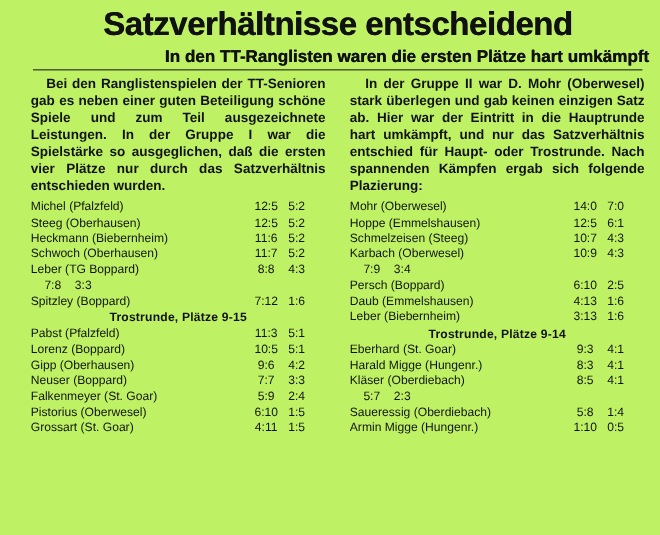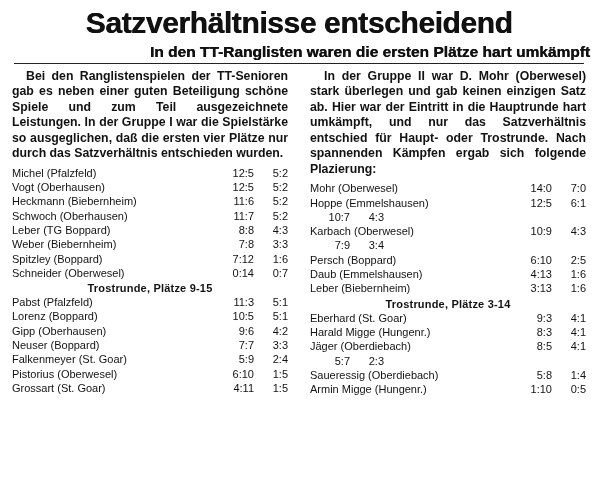--- a/index.html
+++ b/index.html
@@ -11,23 +11,23 @@
     height: 486px;
     background: #d9d7d2;
     font-family: "Liberation Serif", serif;
     color: #121212;
     overflow: hidden;
   }
   .page {
     position: relative;
     width: 600px;
     height: 486px;
-    background: #ffffff;
+    background: #bef264;
     box-sizing: border-box;
-    padding: 6px 10px 0 8px;
+    padding: 6px 10px 0 24px;
   }
   
   .headline {
     text-align: center;
     font-family: "Liberation Sans", sans-serif;
     font-weight: bold;
     font-size: 30px;
     letter-spacing: -0.4px;
     line-height: 1.02;
     color: #111;
@@ -78,25 +78,24 @@
     display: flex;
     align-items: baseline;
     white-space: nowrap;
   }
   .nm {
     flex: 1 1 auto;
     overflow: hidden;
   }
   .s1 {
     flex: 0 0 40px;
-    text-align: right;
+    text-align: center;
   }
   .s2 {
     flex: 0 0 34px;
-    text-align: right;
   }
   .section-title {
     font-family: "Liberation Sans", sans-serif;
     font-weight: bold;
     font-size: 11px;
     text-align: center;
     margin: 2px 0 1px 0;
     letter-spacing: 0.2px;
   }
 </style>
@@ -114,54 +113,48 @@
     <div class="col">
       <p class="lead">Bei den Ranglistenspielen der TT-Senioren gab es neben einer guten Beteiligung schöne Spiele und zum Teil ausgezeichnete Leistungen. In der Gruppe I war die Spielstärke so ausgeglichen, daß die ersten vier Plätze nur durch das Satzverhältnis entschieden wurden.</p>
 
       <div class="results">
         <div class="row">
           <span class="nm">Michel (Pfalzfeld)</span>
           <span class="s1">12:5</span>
           <span class="s2">5:2</span>
         </div>
         <div class="row">
-          <span class="nm">Vogt (Oberhausen)</span>
+          <span class="nm">Steeg (Oberhausen)</span>
           <span class="s1">12:5</span>
           <span class="s2">5:2</span>
         </div>
         <div class="row">
           <span class="nm">Heckmann (Biebernheim)</span>
           <span class="s1">11:6</span>
           <span class="s2">5:2</span>
         </div>
         <div class="row">
           <span class="nm">Schwoch (Oberhausen)</span>
           <span class="s1">11:7</span>
           <span class="s2">5:2</span>
         </div>
         <div class="row">
           <span class="nm">Leber (TG Boppard)</span>
           <span class="s1">8:8</span>
           <span class="s2">4:3</span>
         </div>
         <div class="row">
-          <span class="nm">Weber (Biebernheim)</span>
           <span class="s1">7:8</span>
           <span class="s2">3:3</span>
         </div>
         <div class="row">
           <span class="nm">Spitzley (Boppard)</span>
           <span class="s1">7:12</span>
           <span class="s2">1:6</span>
         </div>
-        <div class="row">
-          <span class="nm">Schneider (Oberwesel)</span>
-          <span class="s1">0:14</span>
-          <span class="s2">0:7</span>
-        </div>
       </div>
 
       <div class="section-title">Trostrunde, Plätze 9-15</div>
 
       <div class="results">
         <div class="row">
           <span class="nm">Pabst (Pfalzfeld)</span>
           <span class="s1">11:3</span>
           <span class="s2">5:1</span>
         </div>
@@ -206,20 +199,21 @@
           <span class="nm">Mohr (Oberwesel)</span>
           <span class="s1">14:0</span>
           <span class="s2">7:0</span>
         </div>
         <div class="row">
           <span class="nm">Hoppe (Emmelshausen)</span>
           <span class="s1">12:5</span>
           <span class="s2">6:1</span>
         </div>
         <div class="row">
+          <span class="nm">Schmelzeisen (Steeg)</span>
           <span class="s1">10:7</span>
           <span class="s2">4:3</span>
         </div>
         <div class="row">
           <span class="nm">Karbach (Oberwesel)</span>
           <span class="s1">10:9</span>
           <span class="s2">4:3</span>
         </div>
         <div class="row">
           <span class="s1">7:9</span>
@@ -235,35 +229,35 @@
           <span class="s1">4:13</span>
           <span class="s2">1:6</span>
         </div>
         <div class="row">
           <span class="nm">Leber (Biebernheim)</span>
           <span class="s1">3:13</span>
           <span class="s2">1:6</span>
         </div>
       </div>
 
-      <div class="section-title">Trostrunde, Plätze 3-14</div>
+      <div class="section-title">Trostrunde, Plätze 9-14</div>
 
       <div class="results">
         <div class="row">
           <span class="nm">Eberhard (St. Goar)</span>
           <span class="s1">9:3</span>
           <span class="s2">4:1</span>
         </div>
         <div class="row">
           <span class="nm">Harald Migge (Hungenr.)</span>
           <span class="s1">8:3</span>
           <span class="s2">4:1</span>
         </div>
         <div class="row">
-          <span class="nm">Jäger (Oberdiebach)</span>
+          <span class="nm">Kläser (Oberdiebach)</span>
           <span class="s1">8:5</span>
           <span class="s2">4:1</span>
         </div>
         <div class="row">
           <span class="s1">5:7</span>
           <span class="s2">2:3</span>
         </div>
         <div class="row">
           <span class="nm">Saueressig (Oberdiebach)</span>
           <span class="s1">5:8</span>

